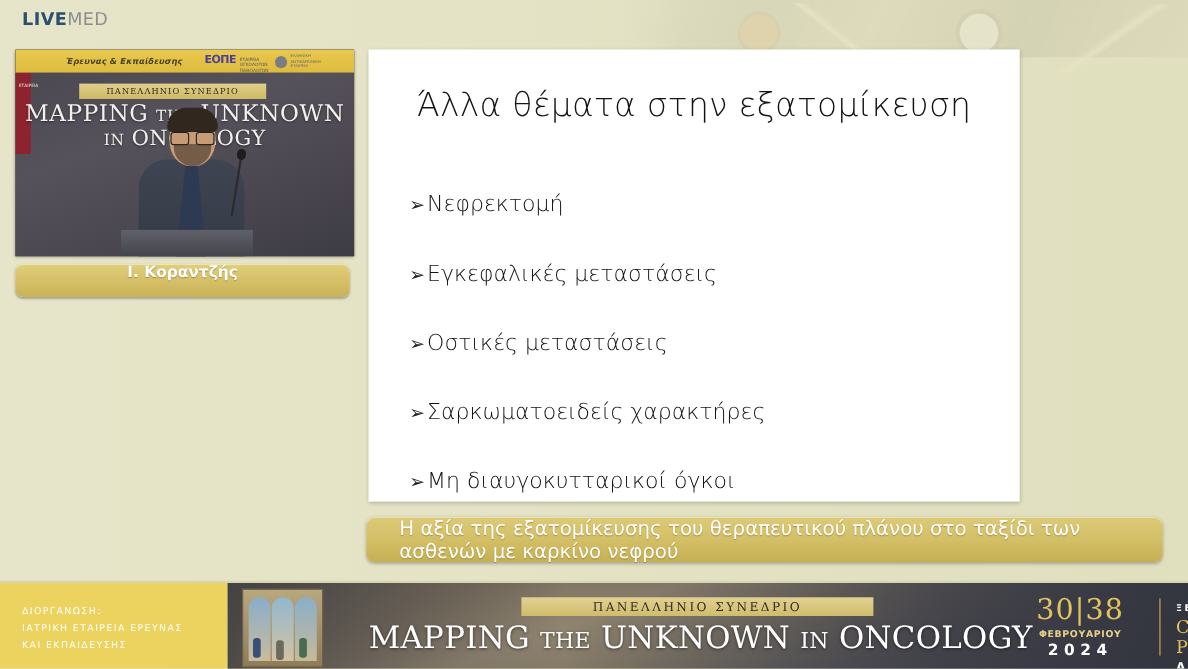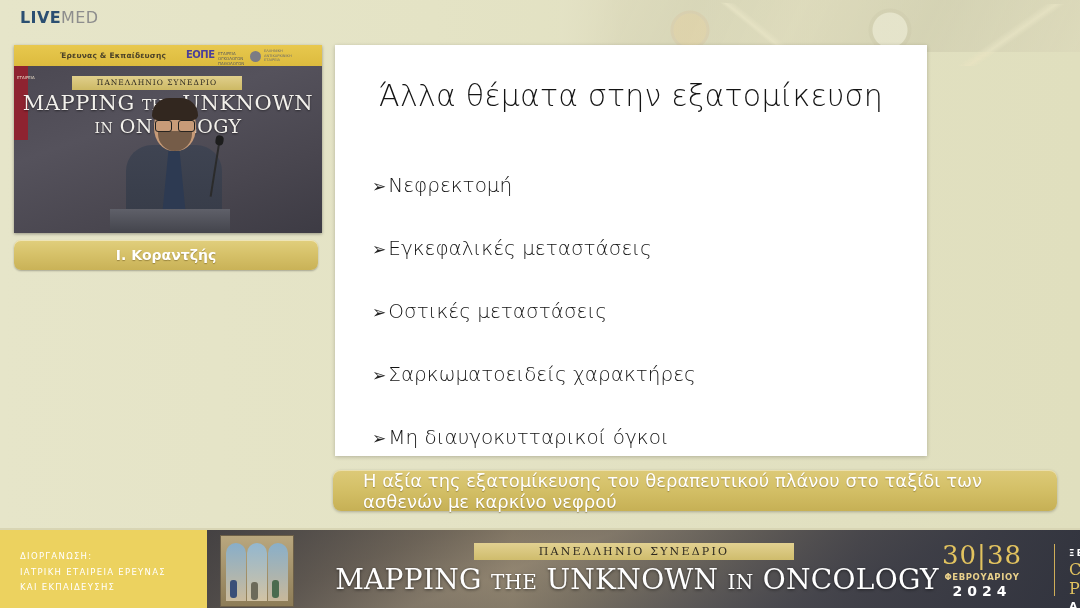--- a/index.html
+++ b/index.html
@@ -37,21 +37,21 @@
   #logo .live{color:#2b4f72;font-weight:bold;}
   #logo .med{color:#8d8d8d;font-weight:normal;}
 
   
   #video{position:absolute;left:14px;top:45px;width:308px;height:188px;
          background:#3c3a3c;overflow:hidden;
          box-shadow:0 1px 3px rgba(0,0,0,.35);}
   .vid-banner{position:absolute;left:0;top:0;width:100%;height:21px;
       background:linear-gradient(180deg,#e8c84e 0%,#dcbb3e 100%);
       display:flex;align-items:center;}
-  .vid-banner .b-left{font-size:7.5px;font-weight:bold;color:#4a4128;margin-left:46px;letter-spacing:.2px;}
+  .vid-banner .b-left{font-size:7.5px;font-weight:bold;color:#4a4128;margin-left:46px;letter-spacing:.2px;font-style:italic;}
   .vid-banner .b-eope{position:absolute;left:172px;top:4px;font-size:10px;font-weight:bold;
       color:#4a3f9a;letter-spacing:-.5px;}
   .vid-banner .b-eope-sub{position:absolute;left:204px;top:6px;font-size:4px;color:#5b5b5b;line-height:1.25;}
   .vid-banner .b-hel{position:absolute;left:236px;top:4px;display:flex;gap:3px;align-items:center;}
   .vid-banner .b-hel .dot{width:11px;height:11px;border-radius:50%;background:#7c7c84;}
   .vid-banner .b-hel .txt{font-size:3.6px;color:#6b6b6b;line-height:1.3;}
   .vid-backdrop{position:absolute;left:0;top:21px;width:100%;height:167px;
       background:linear-gradient(160deg,#4b4852 0%,#55525c 35%,#49464f 70%,#3d3b44 100%);}
   .vb-red{position:absolute;left:0;top:21px;width:14px;height:74px;background:#8e2330;}
   .vb-red span{display:block;font-size:4px;color:#e8dcc8;margin:8px 0 0 3px;line-height:1.8;}
@@ -82,21 +82,21 @@
       border-radius:26px 26px 0 0;}
   .sp-shirt{position:absolute;left:34px;top:50px;width:28px;height:86px;background:#2d3a52;
       clip-path:polygon(30% 0,70% 0,100% 100%,0 100%);}
   .mic{position:absolute;left:200px;top:96px;width:2px;height:56px;background:#2b2b2b;transform:rotate(9deg);}
   .mic:before{content:"";position:absolute;left:-3px;top:-6px;width:8px;height:10px;border-radius:4px;background:#1d1d1d;}
 
   
   #speaker-bar{position:absolute;left:14px;top:240px;width:304px;height:30px;border-radius:7px;
       background:linear-gradient(180deg,#e1cf7d 0%,#d6c169 48%,#c9b257 100%);
       box-shadow:0 1px 2px rgba(0,0,0,.28), inset 0 1px 0 rgba(255,255,255,.45);
-      display:flex;align-items:center;justify-content:center;}
+      display:flex;align-items:flex-start;justify-content:center;}
   #speaker-bar span{color:#ffffff;font-weight:bold;font-size:14px;
       text-shadow:0 1px 1px rgba(120,100,40,.6);}
 
   
   #slide{position:absolute;left:335px;top:45px;width:592px;height:411px;background:#ffffff;
       box-shadow:0 1px 4px rgba(0,0,0,.22);}
   #slide-title{position:absolute;top:33px;left:0;width:100%;text-align:center;
       font-size:30px;font-weight:300;color:#141414;letter-spacing:.2px;}
   #bullets{position:absolute;left:37px;top:100px;width:640px;}
   .bullet{display:flex;align-items:baseline;margin-bottom:11px;}

